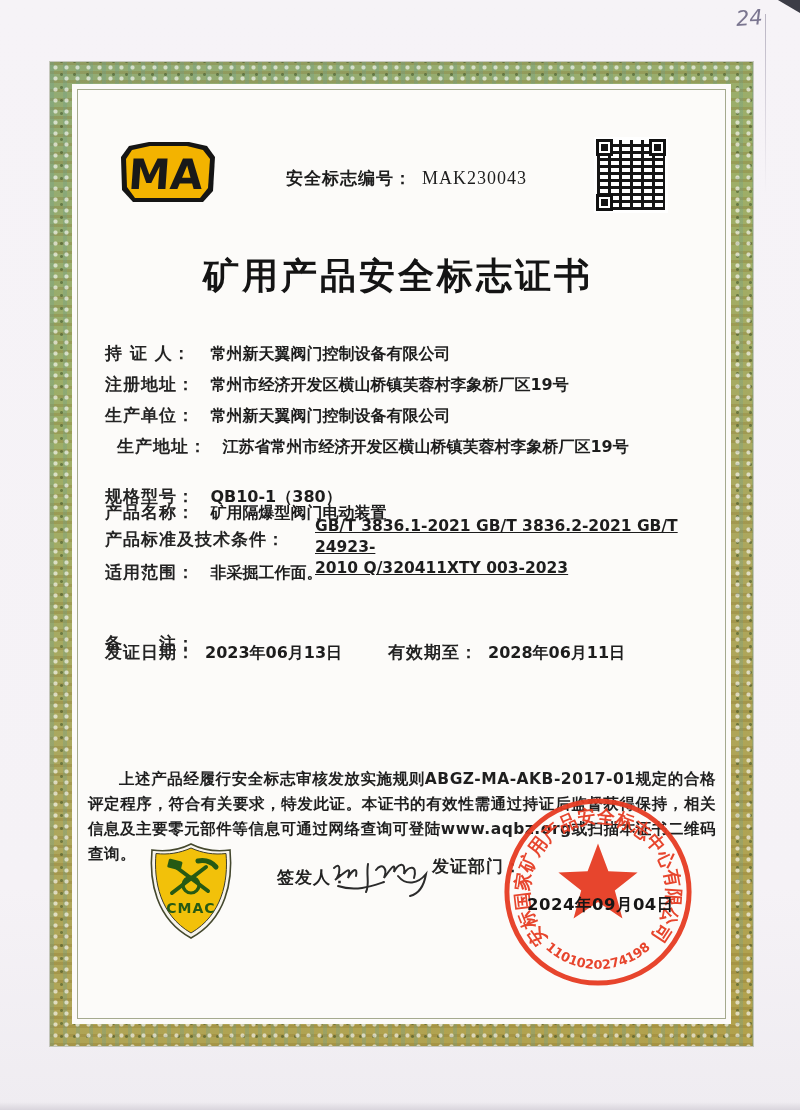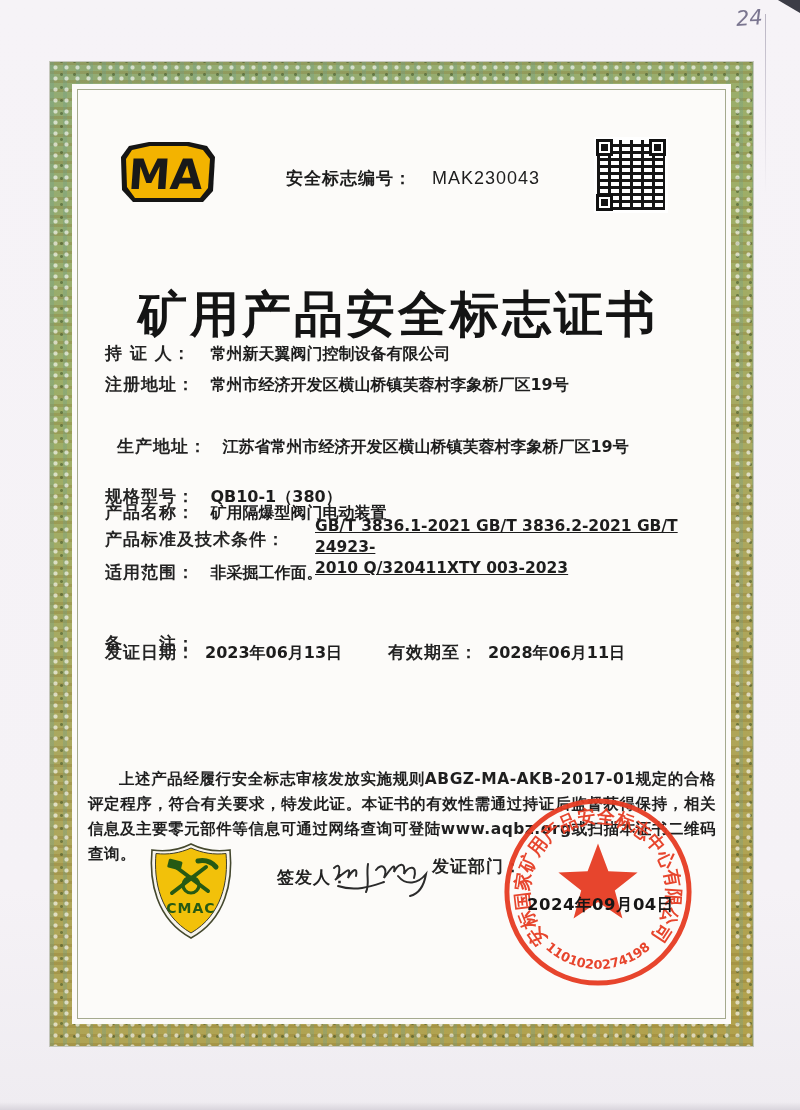--- a/index.html
+++ b/index.html
@@ -46,40 +46,40 @@
   .frame-line{
     position:absolute; inset:27px; border:1px solid #8e9674; opacity:.8;
     pointer-events:none;
   }
   .content{position:absolute; inset:0;}
 
   
   .ma-logo{position:absolute; left:119px; top:141px; width:98px; height:64px;}
   .cert-no{position:absolute; left:286px; top:167px; font-size:17px; color:#1d1d1d;}
   .cert-no .lbl{font-weight:bold; letter-spacing:1px;}
-  .cert-no .val{font-family:Liberation Sans, sans-serif; font-size:18px; letter-spacing:1px; margin-left:20px;text-align:right;}
+  .cert-no .val{font-family:Liberation Serif, serif; font-size:18px; letter-spacing:1px; margin-left:10px;text-align:right;}
   .qr{
     position:absolute; left:594px; top:137px; width:74px; height:76px; background:#fff;
     padding:3px; box-sizing:border-box;
   }
   .qr-modules{
     position:relative; width:100%; height:100%;
     background-image:
       repeating-linear-gradient(0deg, #151515 0 3px, rgba(0,0,0,0) 3px 7px),
       repeating-linear-gradient(90deg, #151515 0 3px, rgba(0,0,0,0) 3px 11px);
   }
   .finder{position:absolute; width:17px; height:17px; background:#fff; border:3px solid #111; box-sizing:border-box;}
   .finder::after{content:""; position:absolute; inset:2px; background:#111;}
   .finder.tl{left:-1px; top:-1px;} .finder.tr{right:-1px; top:-1px;} .finder.bl{left:-1px; bottom:-1px;}
 
   
   .title{
     position:absolute; left:0; right:4px; top:252px; text-align:center;
     font-family:"DejaVu Serif","Liberation Serif",serif;
-    font-size:49px; font-weight:bold; letter-spacing:3px; color:#141414;margin-top:30px;
+    font-size:36px; font-weight:bold; letter-spacing:3px; color:#141414;
   }
 
   
   .frow{position:absolute; left:105px; font-size:17px; white-space:nowrap;}
   .frow .lbl{display:inline-block; width:100px; font-weight:bold; color:#242424; letter-spacing:1px;}
   .frow .val{font-weight:bold; color:#1d1d1d; font-size:16px;}
   .r-holder{top:342px;} .r-regaddr{top:373px;} .r-producer{top:404px;}
   .r-prodaddr{top:435px;margin-left:12px;} .r-product{top:465px;margin-top:36px;} .r-model{top:485px;}
   .r-standards{top:516px; white-space:normal;}
   .r-standards .lbl{width:auto; vertical-align:top; padding-top:12px;}
@@ -148,20 +148,24 @@
 
     <div class="title">矿用产品安全标志证书</div>
 
     <div class="frow r-holder">
       <span class="lbl">持 证 人：</span>
       <span class="val">常州新天翼阀门控制设备有限公司</span>
     </div>
     <div class="frow r-regaddr">
       <span class="lbl">注册地址：</span>
       <span class="val">常州市经济开发区横山桥镇芙蓉村李象桥厂区19号</span>
+    </div>
+    <div class="frow r-producer">
+      <span class="lbl">生产单位：</span>
+      <span class="val">常州新天翼阀门控制设备有限公司</span>
     </div>
     <div class="frow r-prodaddr">
       <span class="lbl">生产地址：</span>
       <span class="val">江苏省常州市经济开发区横山桥镇芙蓉村李象桥厂区19号</span>
     </div>
     <div class="frow r-product">
       <span class="lbl">产品名称：</span>
       <span class="val">矿用隔爆型阀门电动装置</span>
     </div>
     <div class="frow r-model">

